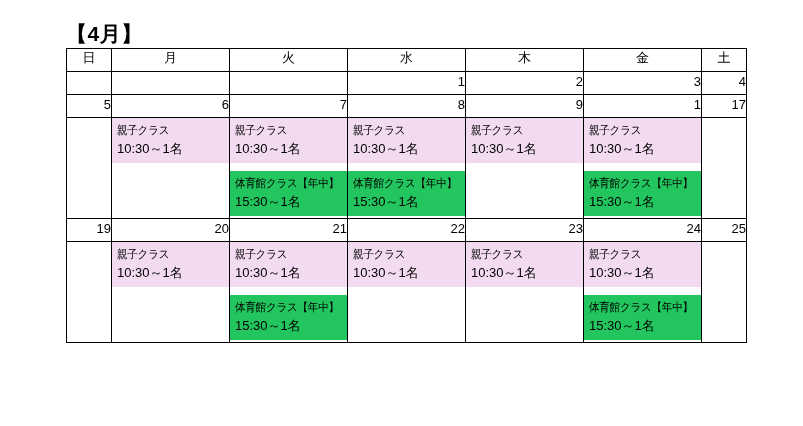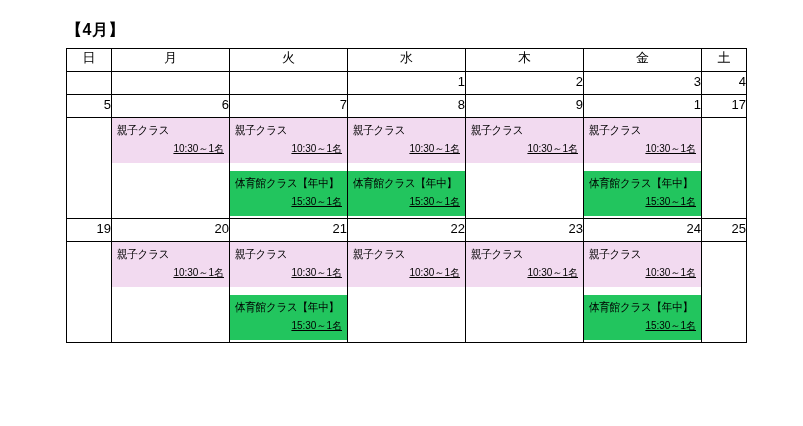--- a/index.html
+++ b/index.html
@@ -17,21 +17,21 @@
   #page {
     position: relative;
     width: 803px;
     height: 426px;
     box-sizing: border-box;
   }
   #title {
     position: absolute;
     left: 66px;
     top: 20px;
-    font-size: 16px;
+    font-size: 21px;
     font-weight: bold;
     letter-spacing: 0.5px;
   }
   #cal-wrap {
     position: absolute;
     left: 66px;
     top: 48px;
     width: 672px;
   }
   table.cal {
@@ -70,32 +70,30 @@
     padding: 0;
   }
   .evbox {
     display: block;
     width: 100%;
     box-sizing: border-box;
   }
   .blk {
     box-sizing: border-box;
     padding: 4px 5px 5px 5px;
-    text-decoration: underline;
   }
   .blk .l1 {
     font-size: 12px;
     line-height: 17px;
     white-space: nowrap;
   }
   .blk .l2 {
-    font-size: 10px;
+    font-size: 13px;
     line-height: 19px;
     white-space: nowrap;
-    text-align: right;
   }
   .blk.pink {
     background: #f2daf0;
   }
   .blk.green {
     background: #22c55e;
   }
   .narrow {
     
     font-size: 11.5px;

